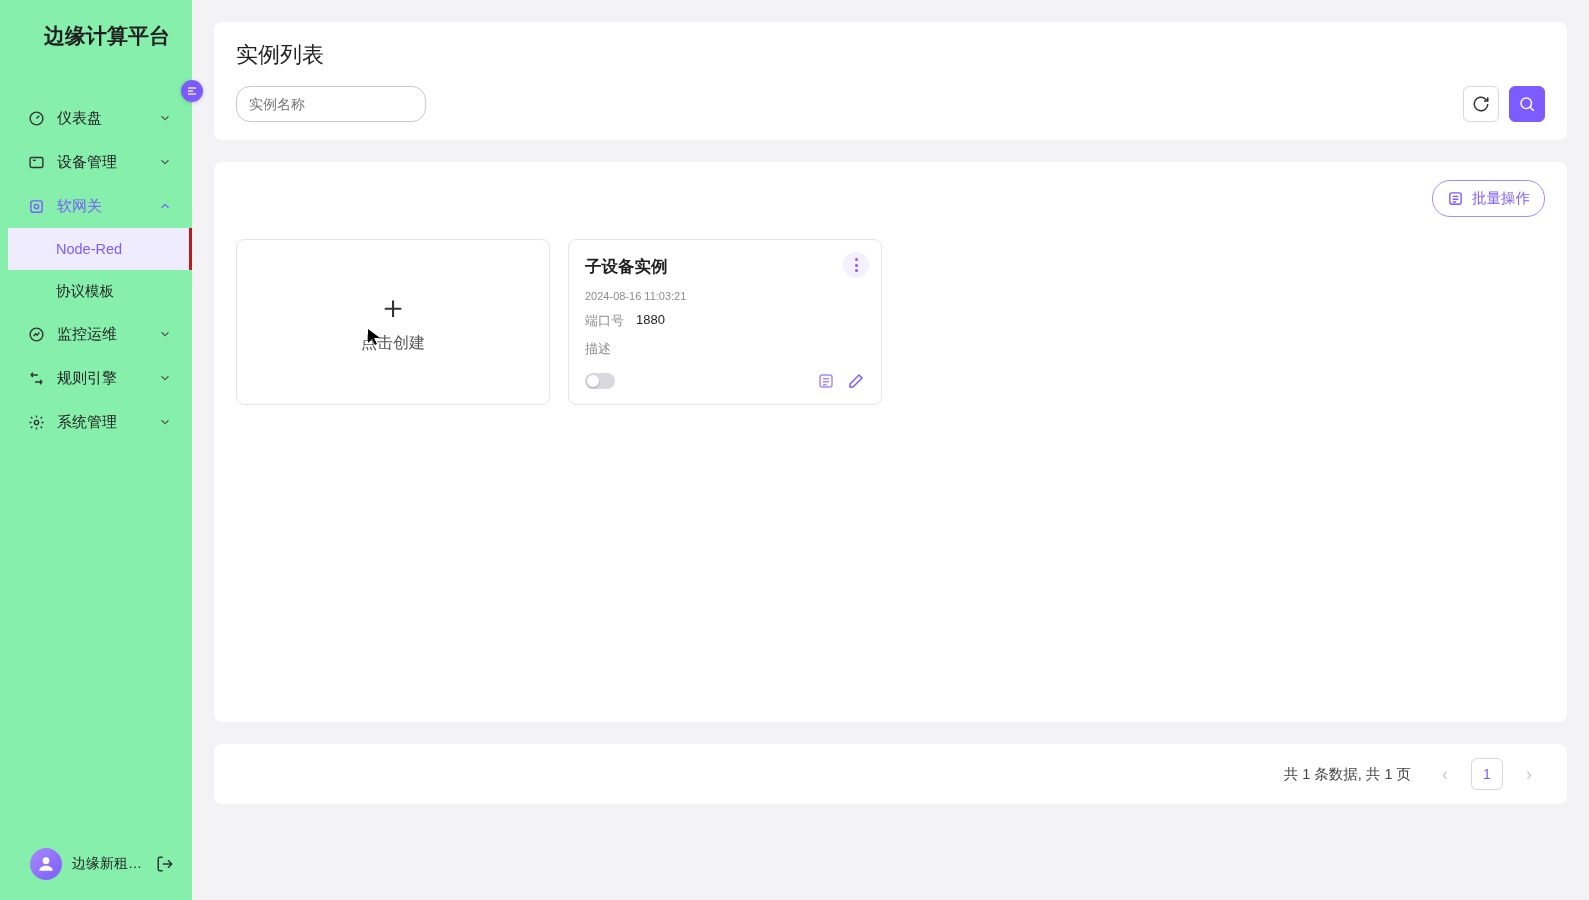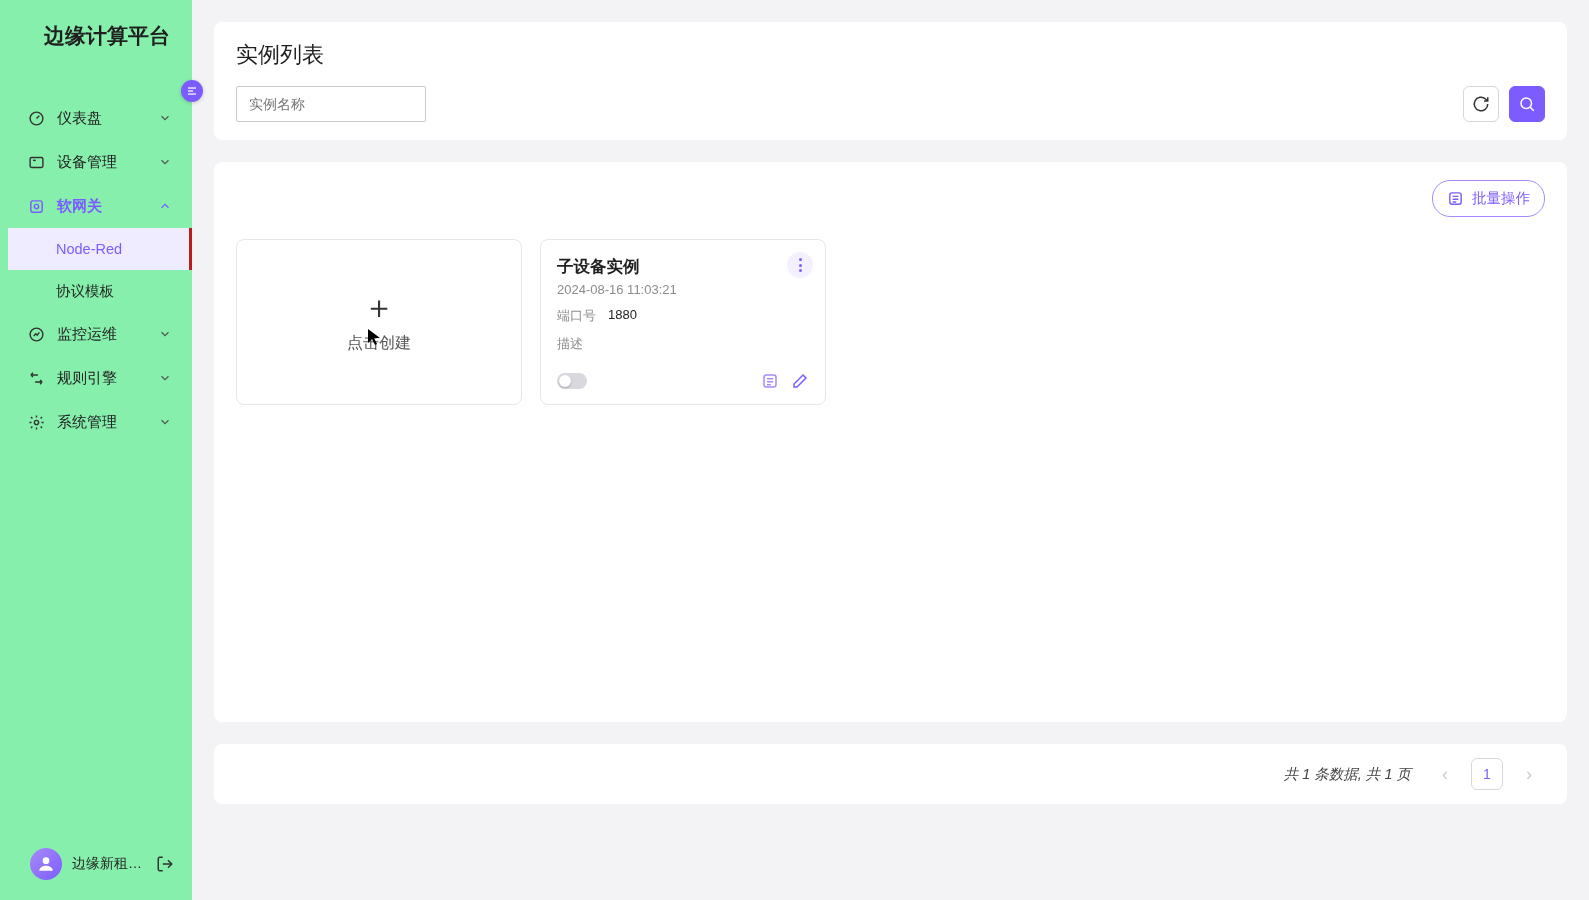--- a/index.html
+++ b/index.html
@@ -9,66 +9,66 @@
 
 .sidebar { width: 192px; background: #86efac; display: flex; flex-direction: column; position: relative; padding-left: 8px; }
 .brand { padding: 22px 16px 22px 36px; font-size: 21px; font-weight: 600; }
 .collapse-btn { position: absolute; right: -11px; top: 80px; width: 22px; height: 22px; border-radius: 50%; background: #7c5cff; display: flex; align-items: center; justify-content: center; cursor: pointer; box-shadow: 0 1px 4px rgba(0,0,0,.18); }
 .collapse-btn svg { stroke: #fff; }
 
 .nav { flex: 1; overflow: auto; padding-top: 24px; }
 .nav-item { display: flex; align-items: center; padding: 0 20px; height: 44px; cursor: pointer; font-size: 15px; color: #222; }
 .nav-item .icon { margin-right: 12px; display: flex; align-items: center; }
 .nav-item .chev { margin-left: auto; display: flex; }
-.nav-item.active { color: #7c5cff; font-weight: bold; }
+.nav-item.active { color: #7c5cff; }
 .nav-sub { }
 .nav-sub-item { display: flex; align-items: center; height: 42px; padding-left: 48px; font-size: 14.5px; cursor: pointer; }
 .nav-sub-item.active { background: #f0ecff; color: #7c5cff; border-right: 3px solid #b91c1c; }
 
 .user-row { display: flex; align-items: center; padding: 16px 18px 20px 22px; margin-top: auto; }
 .avatar { width: 32px; height: 32px; border-radius: 50%; background: linear-gradient(135deg,#a78bfa,#7c5cff); display:flex; align-items:center; justify-content:center; margin-right:10px; }
 .avatar svg { width: 20px; height: 20px; }
 .user-name { font-size: 14px; flex:1; overflow:hidden; white-space:nowrap; text-overflow:ellipsis; }
 .logout { margin-left: 8px; cursor:pointer; display:flex; }
 
 
 .main { flex: 1; padding: 22px; overflow: auto; }
 .panel { background: #fff; border-radius: 8px; padding: 18px 22px; }
 .panel-top { display: flex; align-items: center; }
 .title { font-size: 22px; font-weight: 400; }
 .search-row { display:flex; align-items:center; margin-top:16px; }
-.search-input { width: 190px; height: 36px; border: 1.5px solid #c9c9cf; border-radius: 2px; padding: 0 12px; font-size: 14px; outline:none; }
+.search-input { width: 190px; height: 36px; border: 1.5px solid #c9c9cf; border-radius: 14px; padding: 0 12px; font-size: 14px; outline:none; }
 .actions-right { margin-left:auto; display:flex; gap:10px; }
 .icon-btn { width: 36px; height: 36px; border: 1.5px solid #d7d7de; border-radius: 6px; background:#fff; display:flex; align-items:center; justify-content:center; cursor:pointer; }
 .icon-btn.primary { background:#7c5cff; border-color:#7c5cff; }
 .icon-btn.primary svg { stroke:#fff; }
 
 .panel2 { background:#fff; border-radius:8px; padding:18px 22px 26px 22px; margin-top:22px; min-height: 560px; position:relative; }
 .batch-row { display:flex; }
 .batch-btn { margin-left:auto; display:flex; align-items:center; gap:8px; border:1.5px solid #a78bfa; color:#7c5cff; background:#fff; border-radius:18px; padding:8px 14px; font-size:14.5px; cursor:pointer; }
 
 .grid { display:flex; gap:18px; margin-top:22px; }
-.card { width: 286px; height: 166px; border:1.5px solid #e6e6ea; border-radius:8px; padding:16px; position:relative; }
+.card { width: 314px; height: 166px; border:1.5px solid #e6e6ea; border-radius:8px; padding:16px; position:relative; }
 .card.create { display:flex; flex-direction:column; align-items:center; justify-content:center; cursor:pointer; color:#555; }
 .card.create .plus { font-size: 32px; line-height:1; color:#333; margin-bottom:10px; font-weight:300; }
 .card-title { font-size:16.5px; font-weight:600; }
-.card-time { font-size:13px; color:#8c8c8c; margin-top:4px; }
+.card-time { font-size:11px; color:#8c8c8c; margin-top:12px; }
 .card-row { font-size:13px; color:#8c8c8c; margin-top:10px; display:flex; gap:12px; }
 .card-row .val { color:#222; }
 .card-bottom { position:absolute; left:16px; right:16px; bottom:14px; display:flex; align-items:center; }
 .dots-btn { position:absolute; top:12px; right:12px; width:26px; height:26px; border-radius:50%; background:#f4f0ff; display:flex; align-items:center; justify-content:center; cursor:pointer; }
 .dots-btn .dots { display:flex; flex-direction:column; gap:2.5px; }
 .dots-btn .dots span { width:3px; height:3px; border-radius:50%; background:#7c5cff; }
 .toggle { width:30px; height:16px; border-radius:10px; background:#d8d8de; position:relative; cursor:pointer; }
 .toggle::after { content:""; width:12px; height:12px; border-radius:50%; background:#fff; position:absolute; top:2px; left:2px; box-shadow:0 1px 2px rgba(0,0,0,.25); }
 .card-actions { margin-left:auto; display:flex; gap:12px; }
 .small-icon { cursor:pointer; display:flex; color:#7c5cff; }
 
 .pager { background:#fff; border-radius:8px; margin-top:22px; padding:14px 22px; display:flex; align-items:center; }
-.pager-text { margin-left:auto; font-size:14.5px; color:#444;font-style:italic; }
+.pager-text { margin-left:auto; font-size:14.5px; color:#444; }
 .pager-ctrl { display:flex; gap:10px; align-items:center; margin-left:18px; }
 .pager-btn { width:32px; height:32px; display:flex; align-items:center; justify-content:center; color:#c9c9cf; cursor:pointer; font-size:18px; }
 .pager-num { width:32px; height:32px; border:1.5px solid #d7d7de; border-radius:6px; display:flex; align-items:center; justify-content:center; color:#7c5cff; font-size:14px; cursor:pointer; }
 
 .cursor { position:absolute; left:130px; top:88px; pointer-events:none; }
 </style>
 </head>
 <body>
 
 <div class="app">

